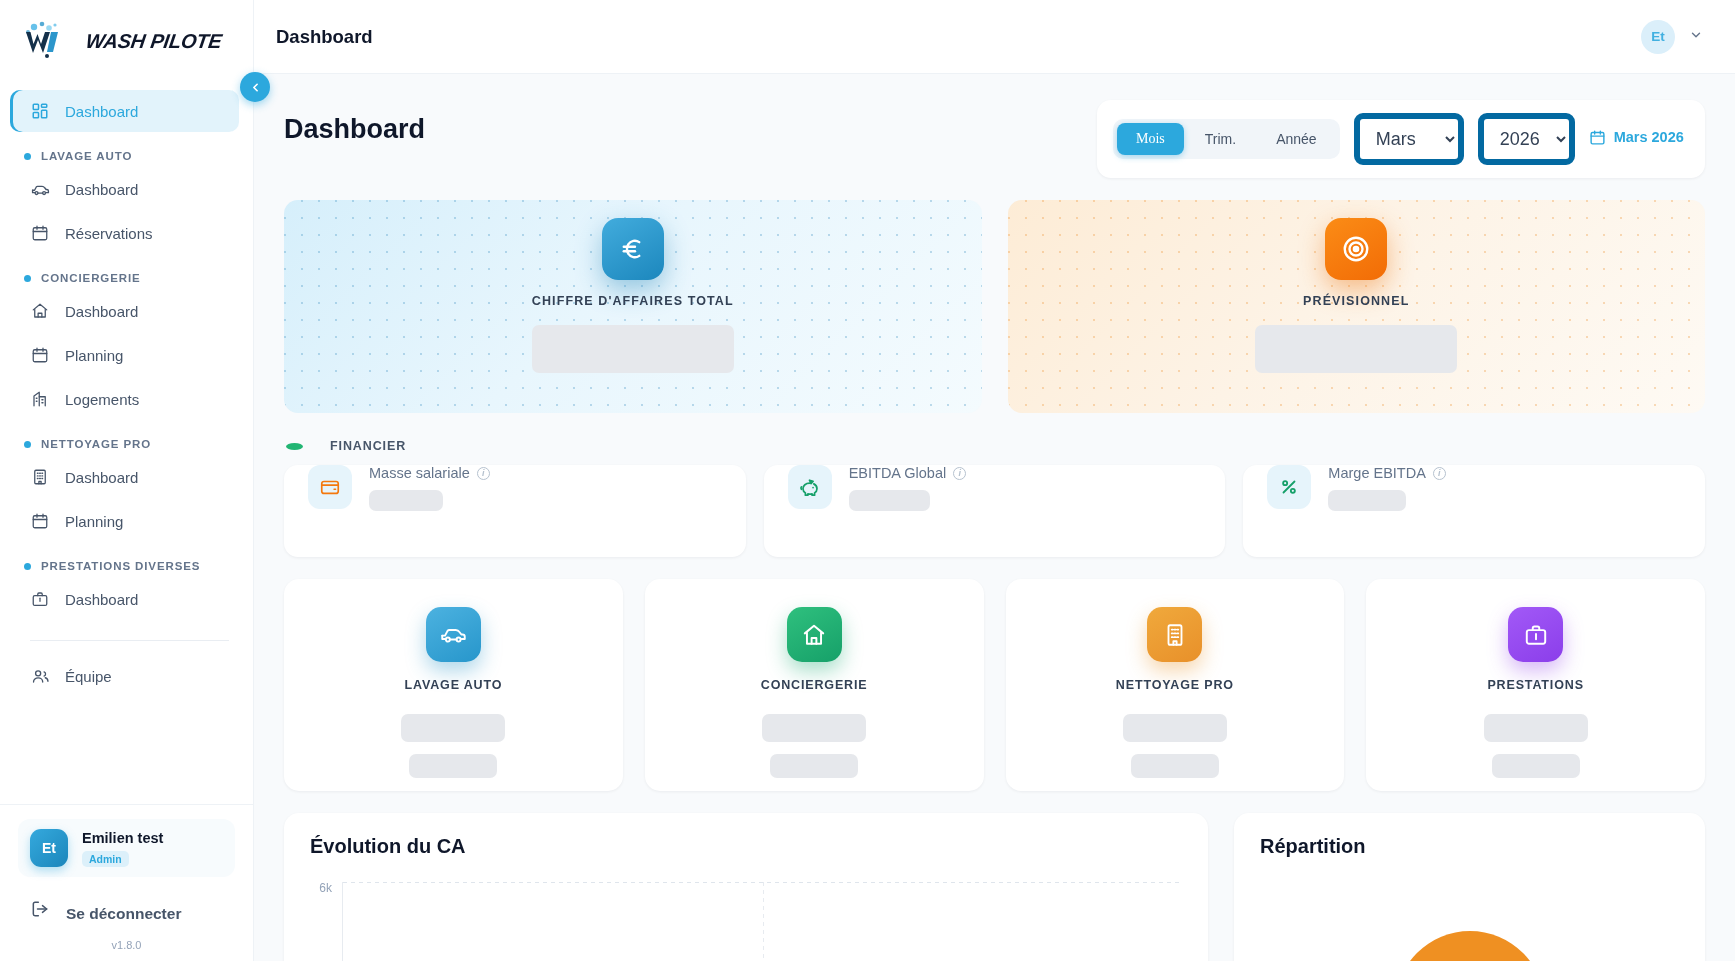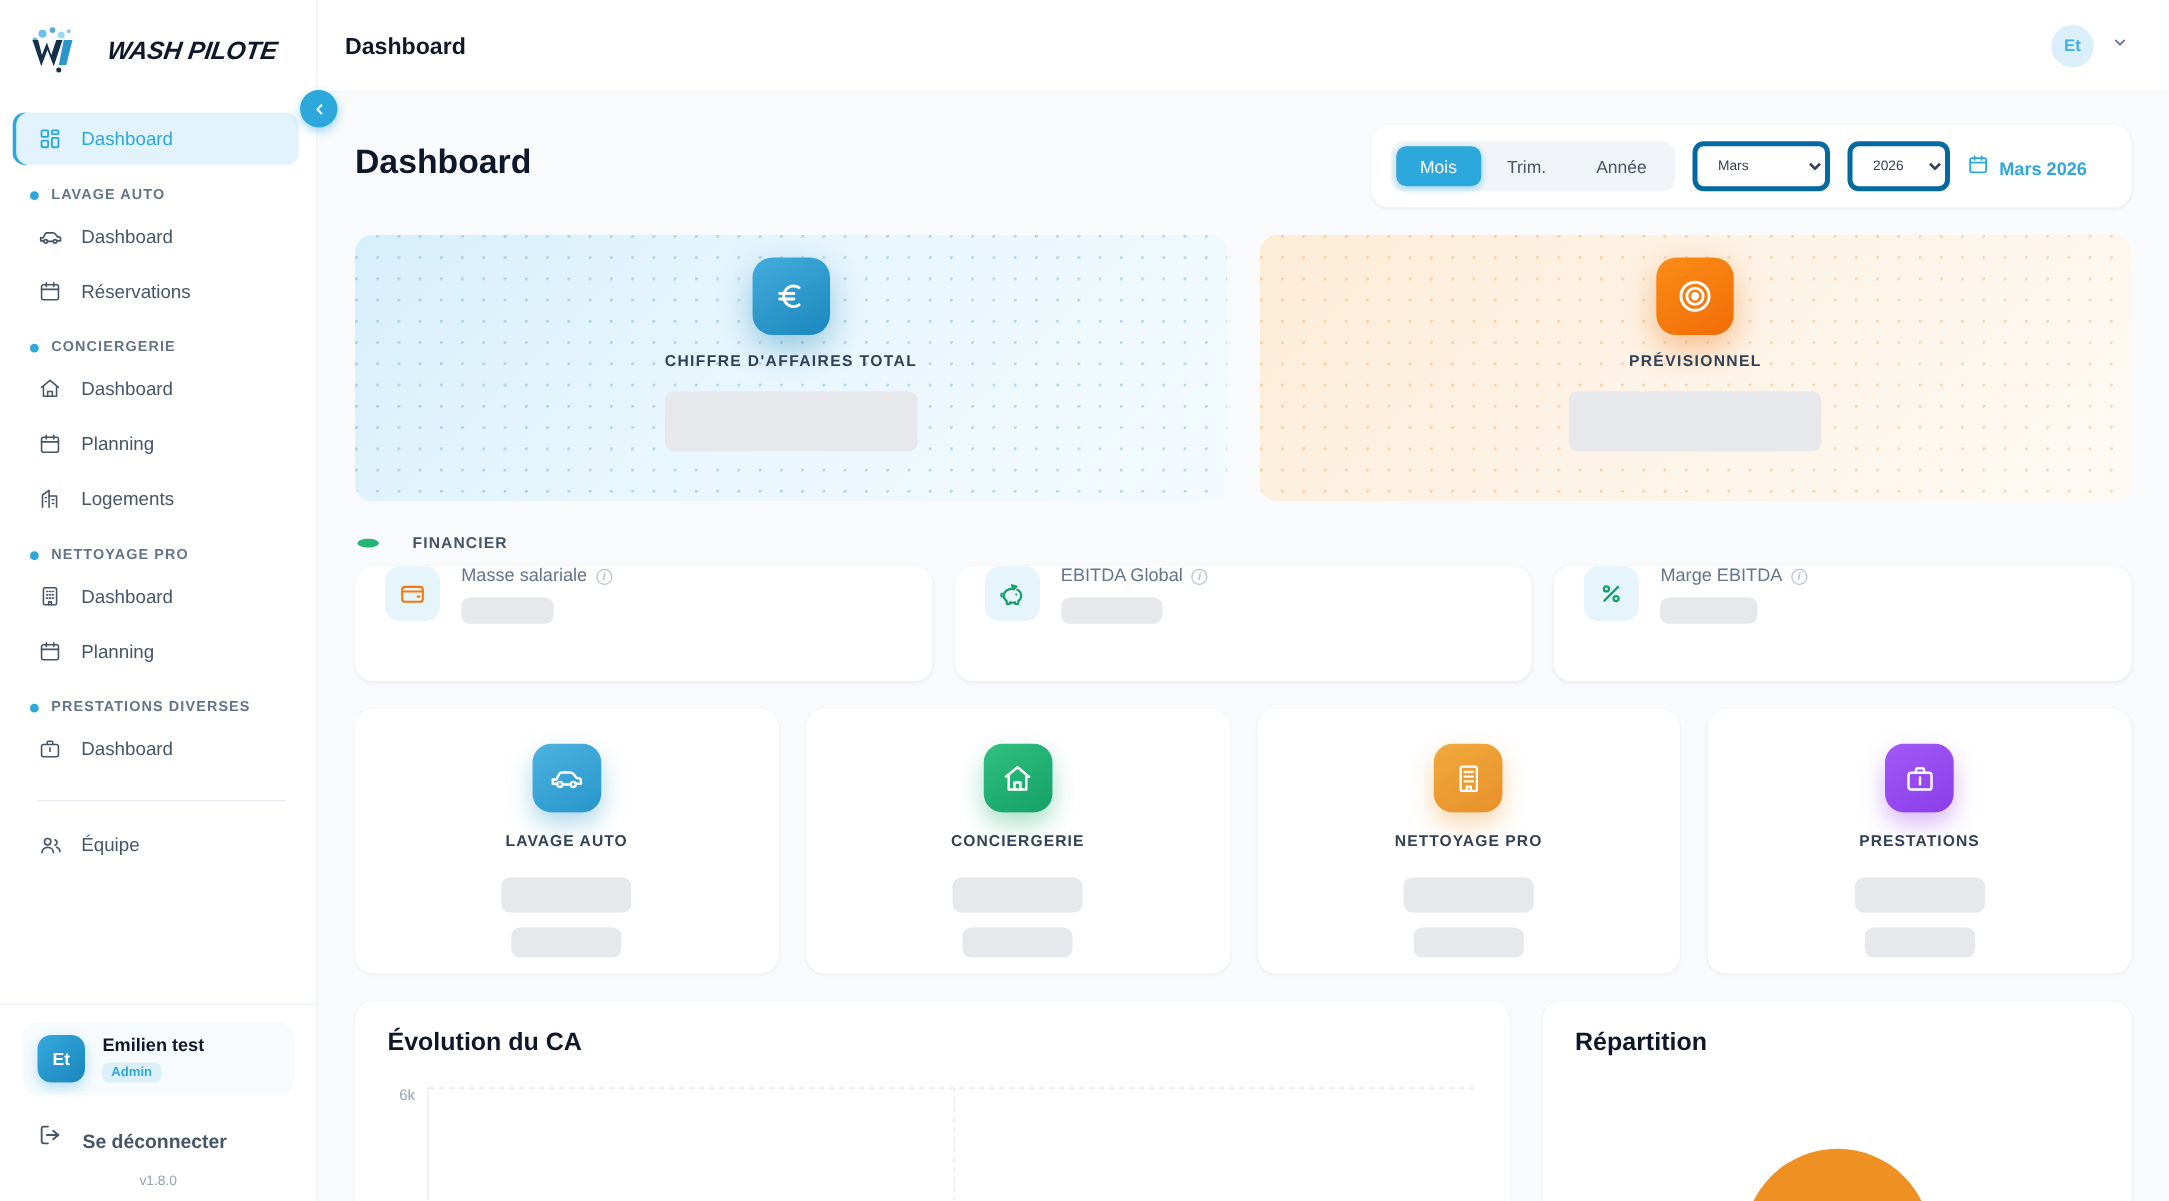--- a/index.html
+++ b/index.html
@@ -85,27 +85,27 @@
 
   .filters{
     background:#fff;border-radius:14px;padding:13px 16px;display:flex;align-items:center;gap:14px;
     box-shadow:0 1px 3px rgba(15,23,42,.06);width:608px;
   }
   .seg{display:flex;background:#f1f5f9;border-radius:10px;padding:4px;gap:2px;}
   .seg button{
     border:none;background:transparent;font-family:inherit;font-size:14px;color:#475569;
     padding:8px 19px;border-radius:8px;cursor:pointer;font-weight:500;
   }
-  .seg button.on{background:#2ca8dd;color:#fff;box-shadow:0 2px 6px rgba(44,168,221,.4);}
+  .seg button.on{background:#2ca8dd;color:#fff;box-shadow:0 2px 6px rgba(44,168,221,.4);font-family:Liberation Serif, serif;}
   select{
-    font-family:inherit;font-size:11px;color:#334155;background:#fff;
-    border:4px solid #0369a1;border-radius:9px;padding:9px 12px;min-width:110px;cursor:pointer;
+    font-family:inherit;font-size:18px;color:#334155;background:#fff;
+    border:6px solid #0369a1;border-radius:9px;padding:9px 12px;min-width:110px;cursor:pointer;
   }
   select.yr{min-width:82px;}
-  .period{display:flex;align-items:flex-end;gap:8px;color:#2ca8dd;font-size:14.5px;font-weight:700;}
+  .period{display:flex;align-items:flex-start;gap:8px;color:#2ca8dd;font-size:14.5px;font-weight:700;}
 
   
   .hero-row{display:flex;gap:26px;margin-top:22px;}
   .hero{
     flex:1 1 0;height:213px;border-radius:14px;position:relative;overflow:hidden;
     display:flex;flex-direction:column;align-items:center;padding-top:18px;
   }
   .hero.blue{
     background:
       radial-gradient(circle at 1px 1px,rgba(56,140,190,.30) 1.1px,transparent 1.2px) 0 0/17px 17px,

